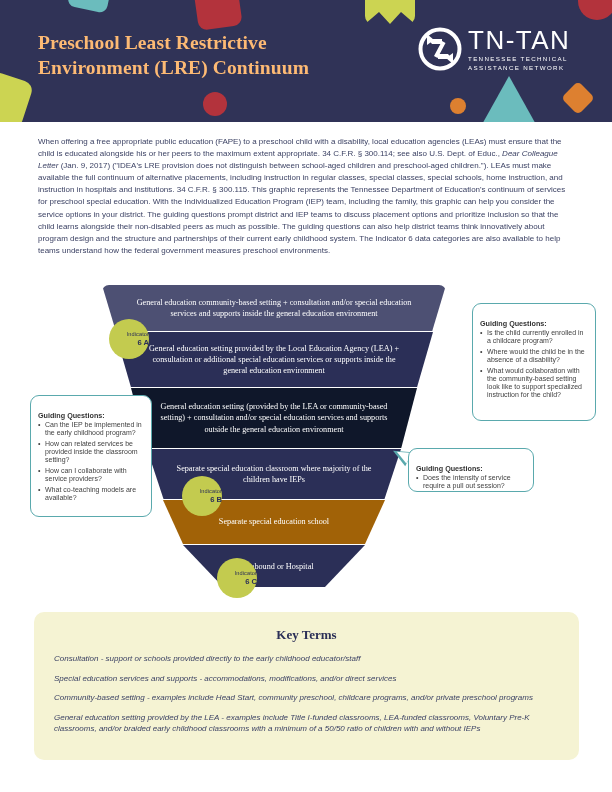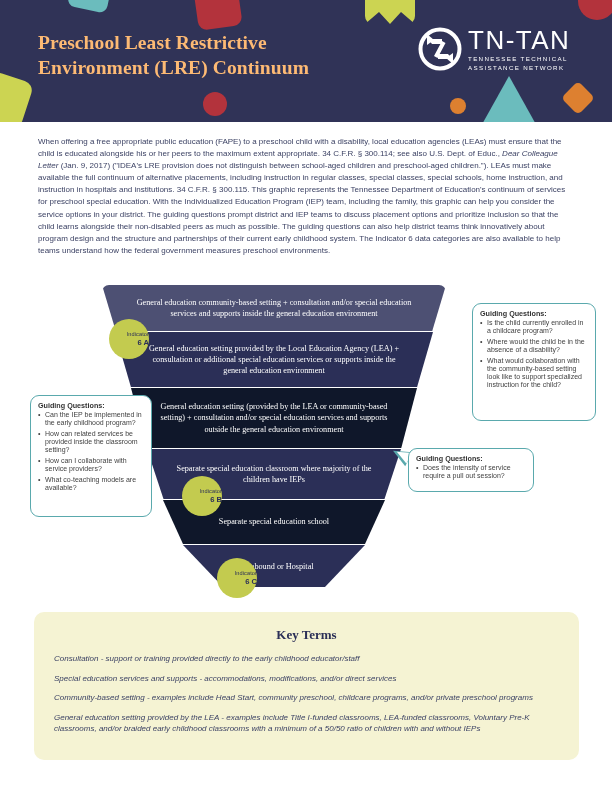--- a/index.html
+++ b/index.html
@@ -84,21 +84,21 @@
       font-size:8.2px;line-height:11.3px;padding:0 28px;}
   .b2{left:115px;top:49px;width:318px;height:55px;background:#2b2f57;
       clip-path:polygon(0 0,100% 0,95% 100%,5% 100%);
       font-size:8.2px;line-height:11.3px;padding:0 26px;}
   .b3{left:131px;top:105px;width:286px;height:60px;background:#0f172a;
       clip-path:polygon(0 0,100% 0,94.5% 100%,5.5% 100%);
       font-size:8.2px;line-height:11.3px;padding:0 22px;}
   .b4{left:147px;top:166px;width:254px;height:50px;background:#2b2f57;
       clip-path:polygon(0 0,100% 0,93.5% 100%,6.5% 100%);
       font-size:8.2px;line-height:11.3px;padding:0 20px;}
-  .b5{left:163px;top:217px;width:222px;height:44px;background:#0f172a;
+  .b5{left:163px;top:217px;width:222px;height:44px;background:#a16207;
       clip-path:polygon(0 0,100% 0,91% 100%,9% 100%);
       font-size:8.2px;line-height:11.3px;padding:9px 24px;}
   .b6{left:183px;top:262px;width:182px;height:42px;background:#2b2f57;
       clip-path:polygon(0 0,100% 0,78% 100%,22% 100%);
       font-size:8.2px;line-height:11.0px;padding:0 34px;}
 
   
   .badge{
     position:absolute;border-radius:50%;
     background:#c3cb4f;
@@ -112,21 +112,21 @@
   .bg-b{left:182px;top:476px;width:40px;height:40px;}
   .bg-c{left:217px;top:558px;width:40px;height:40px;}
 
   
   .callout{
     position:absolute;
     border:1.6px solid #5aa9ad;
     border-radius:9px;
     background:#ffffff;
     box-sizing:border-box;
-    padding:5px 6px 5px 7px;
+    padding:15px 6px 5px 7px;
     color:#3f3f3f;
   }
   .callout .ttl{font-size:7.2px;font-weight:bold;color:#333;line-height:9px;margin-bottom:1px;}
   .callout ul{margin:0;padding:0;list-style:none;}
   .callout li{
     font-size:7.0px;line-height:8.0px;
     padding-left:7px;position:relative;margin-bottom:3px;
   }
   .callout li:before{content:"•";position:absolute;left:0;top:-0.5px;font-size:7px;}
 
@@ -271,19 +271,19 @@
   <div class="tail tail-r2i"></div>
   <div class="callout co-right2">
     <div class="ttl">Guiding Questions:</div>
     <ul>
       <li>Does the intensity of service require a pull out session?</li>
     </ul>
   </div>
 
   <div class="keyterms">
     <div class="kt-title">Key Terms</div>
-    <div class="kt-item">Consultation - support or training provided directly to the early childhood educator/staff</div>
+    <div class="kt-item">Consultation - support or schools provided directly to the early childhood educator/staff</div>
     <div class="kt-item">Special education services and supports - accommodations, modifications, and/or direct services</div>
     <div class="kt-item">Community-based setting - examples include Head Start, community preschool, childcare programs, and/or private preschool programs</div>
     <div class="kt-item">General education setting provided by the LEA - examples include Title I-funded classrooms, LEA-funded classrooms, Voluntary Pre-K classrooms, and/or braided early childhood classrooms with a minimum of a 50/50 ratio of children with and without IEPs</div>
   </div>
 
 </div>
 
 </body></html>

